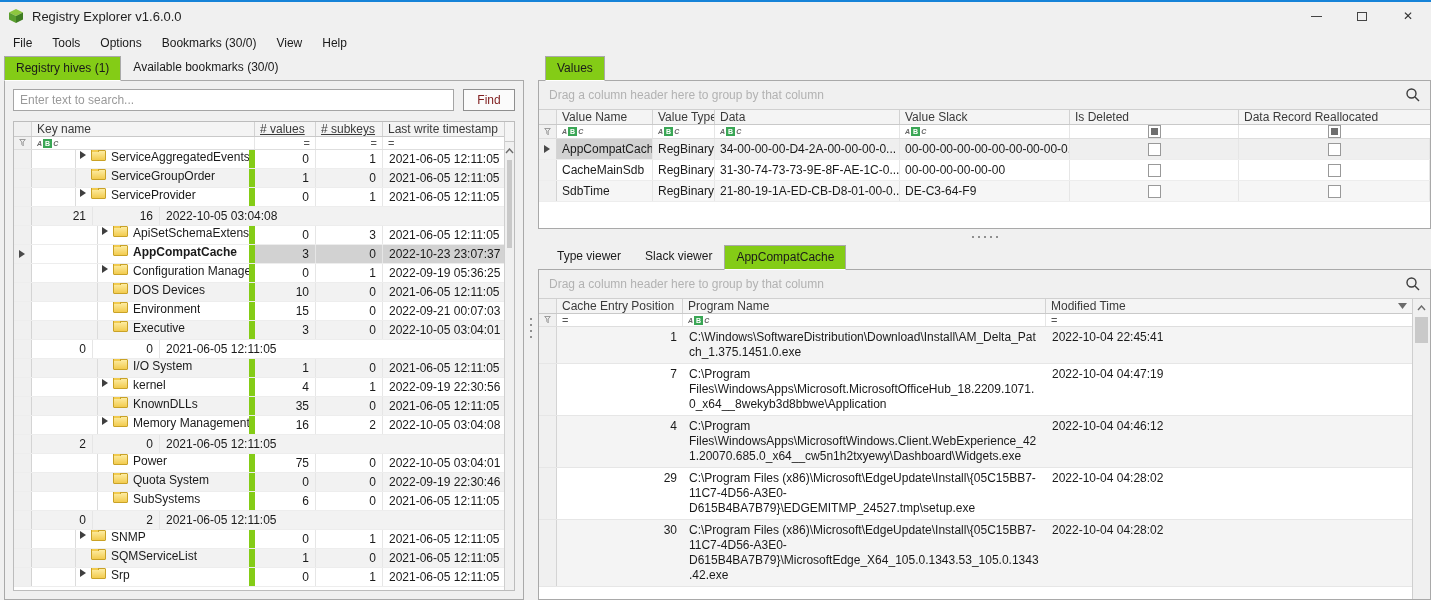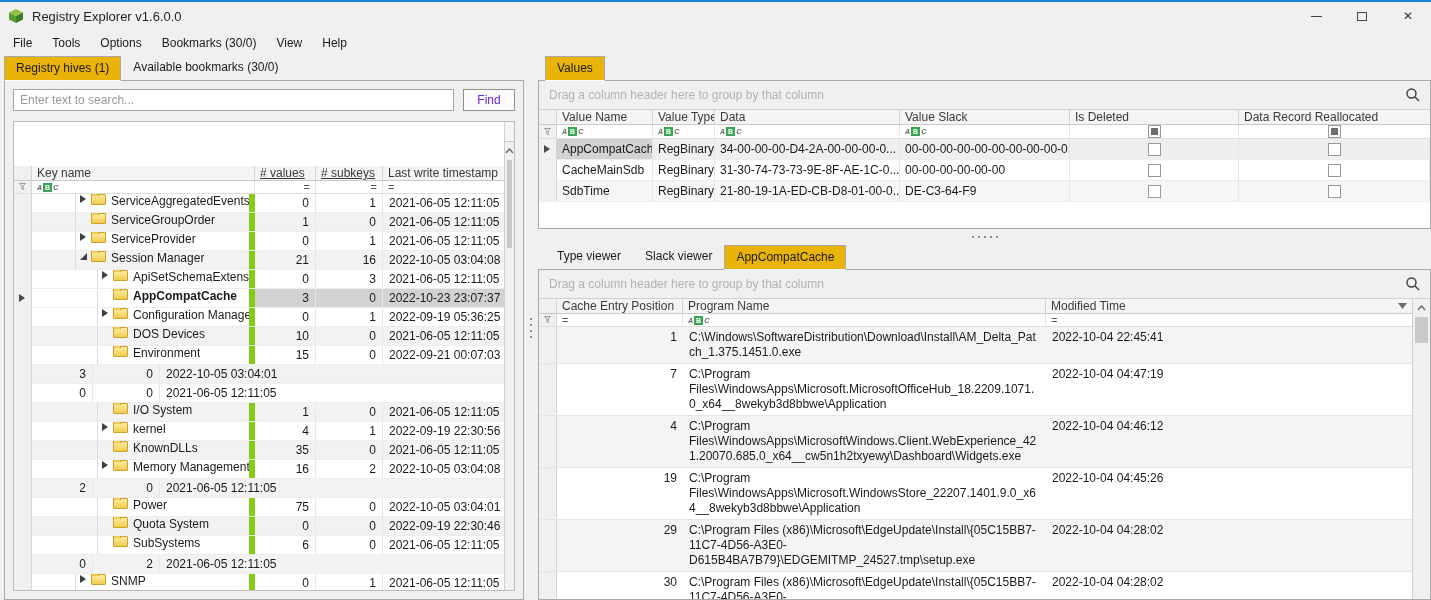--- a/index.html
+++ b/index.html
@@ -26,32 +26,32 @@
   .content { display: flex; height: 544px; align-items: stretch; }
   .left-col { width: 524px; display: flex; flex-direction: column; padding-left: 4px; flex: none; }
   .vsplit { width: 14px; flex: none; display: flex; flex-direction: column; align-items: center;
             justify-content: center; gap: 4px; }
   .vsplit i { width: 2px; height: 2px; background: #8f8f8f; display: block; }
   .right-col { flex: 1; display: flex; flex-direction: column; min-width: 0; }
 
   
   .tabstrip { height: 24px; display: flex; align-items: flex-end; flex: none; }
   .tab { padding: 4px 11px 5px 11px; border: 1px solid transparent; white-space: nowrap; }
-  .tab.active { background: #eab308; border-color: #a9a9a9; border-bottom-color: #fff;
+  .tab.active { background: #84cc16; border-color: #a9a9a9; border-bottom-color: #fff;
                 margin-bottom: -1px; position: relative; z-index: 2; }
 
   
   .left-panel { flex: 1; border: 1px solid #a9a9a9; background: #f0f0f0; padding: 8px;
                 display: flex; flex-direction: column; overflow: hidden; }
   .search-row { display: flex; gap: 9px; margin-bottom: 10px; flex: none; }
   .search-input { flex: 1; height: 22px; border: 1px solid #a5a5a5; padding: 0 6px;
                   font: 12px "Liberation Sans", sans-serif; color: #222; background: #fff; }
   .search-input::placeholder { color: #9a9a9a; }
   .find-btn { width: 52px; height: 22px; border: 1px solid #8f8f8f; background: #fbfbfb;
-              font: 12px "Liberation Sans", sans-serif; color: #6d28d9; }
+              font: 12px "Liberation Sans", sans-serif; color: #7f1d1d; }
 
   
   .hrow { display: flex; background: #f4f4f4; border-bottom: 1px solid #c9c9c9; flex: none; }
   .hcell { display: flex; align-items: center; padding: 0 5px; border-right: 1px solid #d2d2d2;
            color: #3a3a3a; overflow: hidden; white-space: nowrap; }
   .frow { display: flex; background: #fff; border-bottom: 1px solid #dedede; flex: none; }
   .fcell { display: flex; align-items: center; padding: 0 5px; border-right: 1px solid #e6e6e6;
            overflow: hidden; }
   .eq::before { content: "="; color: #555; font-size: 11px; }
   .abc { display: inline-flex; align-items: center; font-size: 7px; font-weight: bold; line-height: 9px; }
@@ -70,21 +70,21 @@
                align-items: center; padding: 0 10px; color: #b2b2b2; position: relative; flex: none; }
   .group-bar .mag { position: absolute; right: 9px; top: 6px; }
   .sbar { background: #f0f0f0; border-left: 1px solid #cfcfcf; display: flex;
           flex-direction: column; flex: none; }
   .sb-stub { background: #f4f4f4; border-bottom: 1px solid #c9c9c9; flex: none; }
   .sb-btn { height: 17px; display: flex; align-items: center; justify-content: center; flex: none; }
   .sb-thumb { margin: 1px 2px; background: #c9c9c9; flex: none; }
 
   
   .tree-grid { flex: 1; border: 1px solid #bcbcbc; background: #fff; display: flex; overflow: hidden; }
-  .tg-main { width: 490px; flex: none; display: flex; flex-direction: column; overflow: hidden; margin-top: 44px; }
+  .tg-main { width: 490px; flex: none; display: flex; flex-direction: column; overflow: hidden; }
   .tg-sbar { flex: 1; }
   .w-ind { width: 18px; }
   .w-key { width: 223px; flex: none; }
   .w-val { width: 61px; flex: none; justify-content: flex-end; }
   .w-sub { width: 67px; flex: none; justify-content: flex-end; }
   .w-ts  { flex: 1; border-right: none; }
   .hrow .w-val, .hrow .w-sub { justify-content: flex-start; text-decoration: underline; }
   .tree-rows { flex: 1; overflow: hidden; }
   .tree-row { height: 19px; display: flex; align-items: stretch; border-bottom: 1px solid #ededed; }
   .tree-row:nth-child(even) { background: #f2f2f2; }
@@ -259,26 +259,20 @@
       <span class="exp collapsed"></span>
       <span class="folder"></span>
       <span class="t-name">ServiceProvider</span>
     </div>
     <div class="num w-val t-val">0</div>
     <div class="num w-sub t-sub">1</div>
     <div class="t-ts">2021-06-05 12:11:05</div>
   </div>
                 <div class="tree-row">
     <div class="ind-col w-ind"></div>
-    <div class="keycell">
-      <span class="indent" style="width: 44px;"></span>
-      <span class="exp expanded"></span>
-      <span class="folder"></span>
-      <span class="t-name">Session Manager</span>
-    </div>
     <div class="num w-val t-val">21</div>
     <div class="num w-sub t-sub">16</div>
     <div class="t-ts">2022-10-05 03:04:08</div>
   </div>
                 <div class="tree-row">
     <div class="ind-col w-ind"></div>
     <div class="keycell">
       <span class="indent" style="width: 66px;"></span>
       <span class="exp collapsed"></span>
       <span class="folder"></span>
@@ -331,20 +325,26 @@
       <span class="exp none"></span>
       <span class="folder"></span>
       <span class="t-name">Environment</span>
     </div>
     <div class="num w-val t-val">15</div>
     <div class="num w-sub t-sub">0</div>
     <div class="t-ts">2022-09-21 00:07:03</div>
   </div>
                 <div class="tree-row">
     <div class="ind-col w-ind"></div>
+    <div class="keycell">
+      <span class="indent" style="width: 66px;"></span>
+      <span class="exp none"></span>
+      <span class="folder"></span>
+      <span class="t-name">Executive</span>
+    </div>
     <div class="num w-val t-val">3</div>
     <div class="num w-sub t-sub">0</div>
     <div class="t-ts">2022-10-05 03:04:01</div>
   </div>
                 <div class="tree-row">
     <div class="ind-col w-ind"></div>
     <div class="num w-val t-val">0</div>
     <div class="num w-sub t-sub">0</div>
     <div class="t-ts">2021-06-05 12:11:05</div>
   </div>
@@ -673,26 +673,20 @@
     <div class="ccell cc-time">2022-10-04 04:47:19</div>
   </div>
                 <div class="cache-row">
     <div class="ind-col c-ind"></div>
     <div class="ccell cc-pos">4</div>
     <div class="ccell cc-prog">C:\Program Files\WindowsApps\MicrosoftWindows.Client.WebExperience_421.20070.685.0_x64__cw5n1h2txyewy\Dashboard\Widgets.exe</div>
     <div class="ccell cc-time">2022-10-04 04:46:12</div>
   </div>
                 <div class="cache-row">
     <div class="ind-col c-ind"></div>
-    <div class="ccell cc-pos">19</div>
-    <div class="ccell cc-prog">C:\Program Files\WindowsApps\Microsoft.WindowsStore_22207.1401.9.0_x64__8wekyb3d8bbwe\Application</div>
-    <div class="ccell cc-time">2022-10-04 04:45:26</div>
-  </div>
-                <div class="cache-row">
-    <div class="ind-col c-ind"></div>
     <div class="ccell cc-pos">29</div>
     <div class="ccell cc-prog">C:\Program Files (x86)\Microsoft\EdgeUpdate\Install\{05C15BB7-11C7-4D56-A3E0-D615B4BA7B79}\EDGEMITMP_24527.tmp\setup.exe</div>
     <div class="ccell cc-time">2022-10-04 04:28:02</div>
   </div>
                 <div class="cache-row">
     <div class="ind-col c-ind"></div>
     <div class="ccell cc-pos">30</div>
     <div class="ccell cc-prog">C:\Program Files (x86)\Microsoft\EdgeUpdate\Install\{05C15BB7-11C7-4D56-A3E0-D615B4BA7B79}\MicrosoftEdge_X64_105.0.1343.53_105.0.1343.42.exe</div>
     <div class="ccell cc-time">2022-10-04 04:28:02</div>
   </div>

